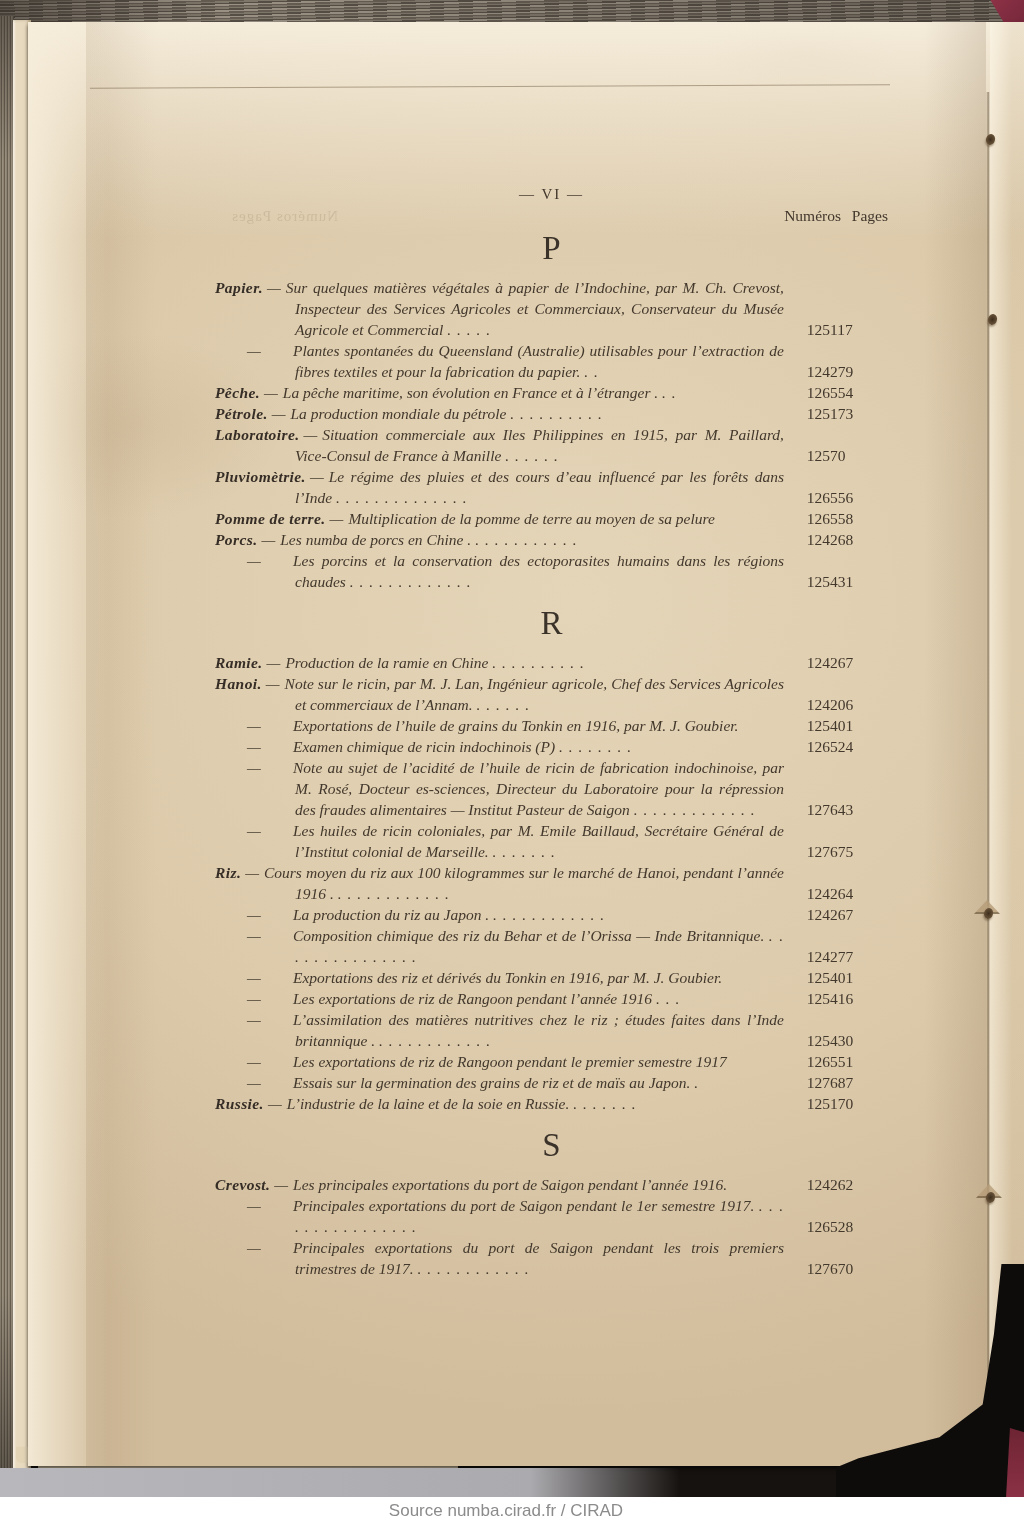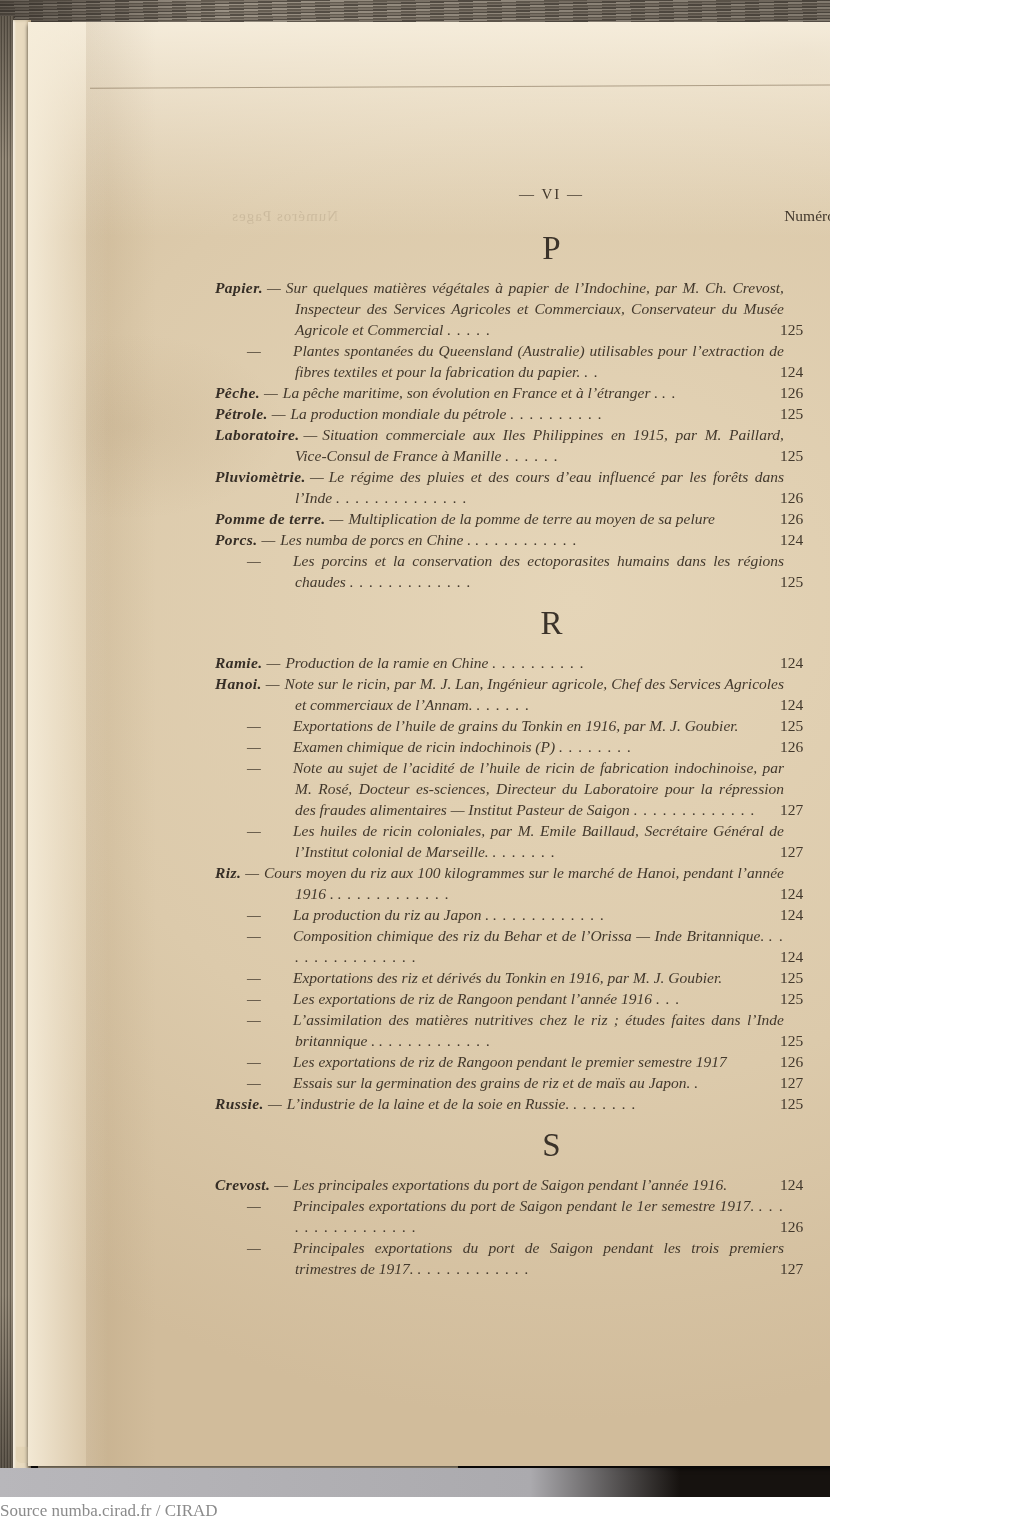--- a/index.html
+++ b/index.html
@@ -1,17 +1,17 @@
 <!DOCTYPE html>
 <html><head>
 <meta charset="utf-8">
 <style>
   html,body { margin:0; padding:0; background:#ffffff; }
   .stage {
-    position:relative; width:830px; height:1525px; overflow:hidden;
+    position:relative; width:1024px; height:1525px; overflow:hidden;
     background:#16120f;
     font-family:"Liberation Serif","DejaVu Serif",serif;
   }
   
   .top-edge-band {
     position:absolute; left:0; top:0; width:1024px; height:26px;
     background:
       linear-gradient(to right, rgba(35,30,26,.45), rgba(35,30,26,0) 22%, rgba(28,24,20,.25) 96%),
       repeating-linear-gradient(178deg,#9a9184 0 1.5px,#655d52 1.5px 3px,#80776b 3px 4.5px,#554e45 4.5px 6px);
   }
@@ -90,27 +90,27 @@
   .section-letter { text-align:center; font-size:33px; line-height:36px; color:#3b332a; margin:13px 0 11px; }
   .section:first-of-type .section-letter { margin-top:4px; }
   .entries { text-align:justify; }
   .entry { position:relative; }
   .entry-text { padding-left:80px; padding-right:104px; text-indent:-80px; hyphens:none;font-style:italic; }
   .term { font-weight:bold; letter-spacing:.4px; color:#362e26; }
   .dash-sep { padding:0 5px 0 4px; }
   .dash-solo { display:inline-block; width:78px; text-indent:0; text-align:center; }
   .leader { letter-spacing:1px; }
   .nums { position:absolute; right:0; bottom:0; display:flex; width:108px; }
-  .numero { width:50px; text-align:left; }
+  .numero { width:50px; text-align:right; }
   .pagenum { width:58px; text-align:left; }
   
   .attribution-bar {
     position:absolute; left:0; bottom:0; width:1024px; height:28px; background:#ffffff;
-    font-family:Liberation Serif, serif; font-size:17px; color:#8b8b8b;
-    text-align:left; line-height:27px; box-sizing:border-box; padding-right:12px;
+    font-family:Liberation Sans, sans-serif; font-size:17px; color:#8b8b8b;
+    text-align:center; line-height:27px; box-sizing:border-box; padding-right:12px;
   }
 </style>
 </head>
 <body>
 
 <div class="stage">
 
   <div class="top-edge-band"></div>
   <div class="cover-top-right"></div>
   <div class="left-edge-band"></div>

